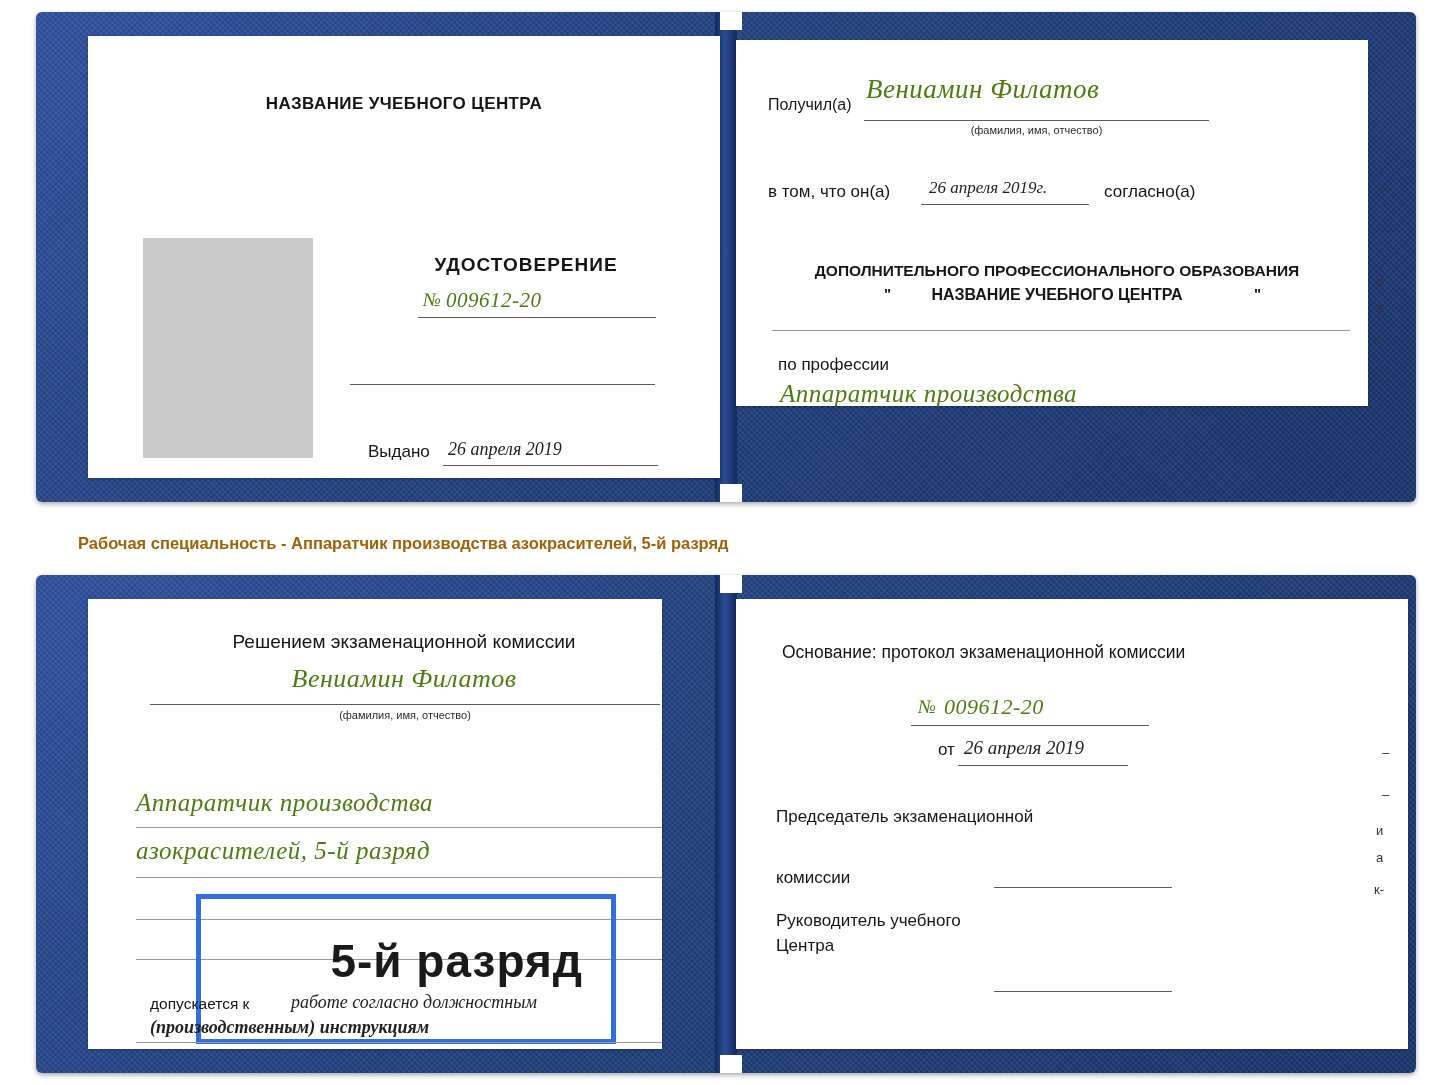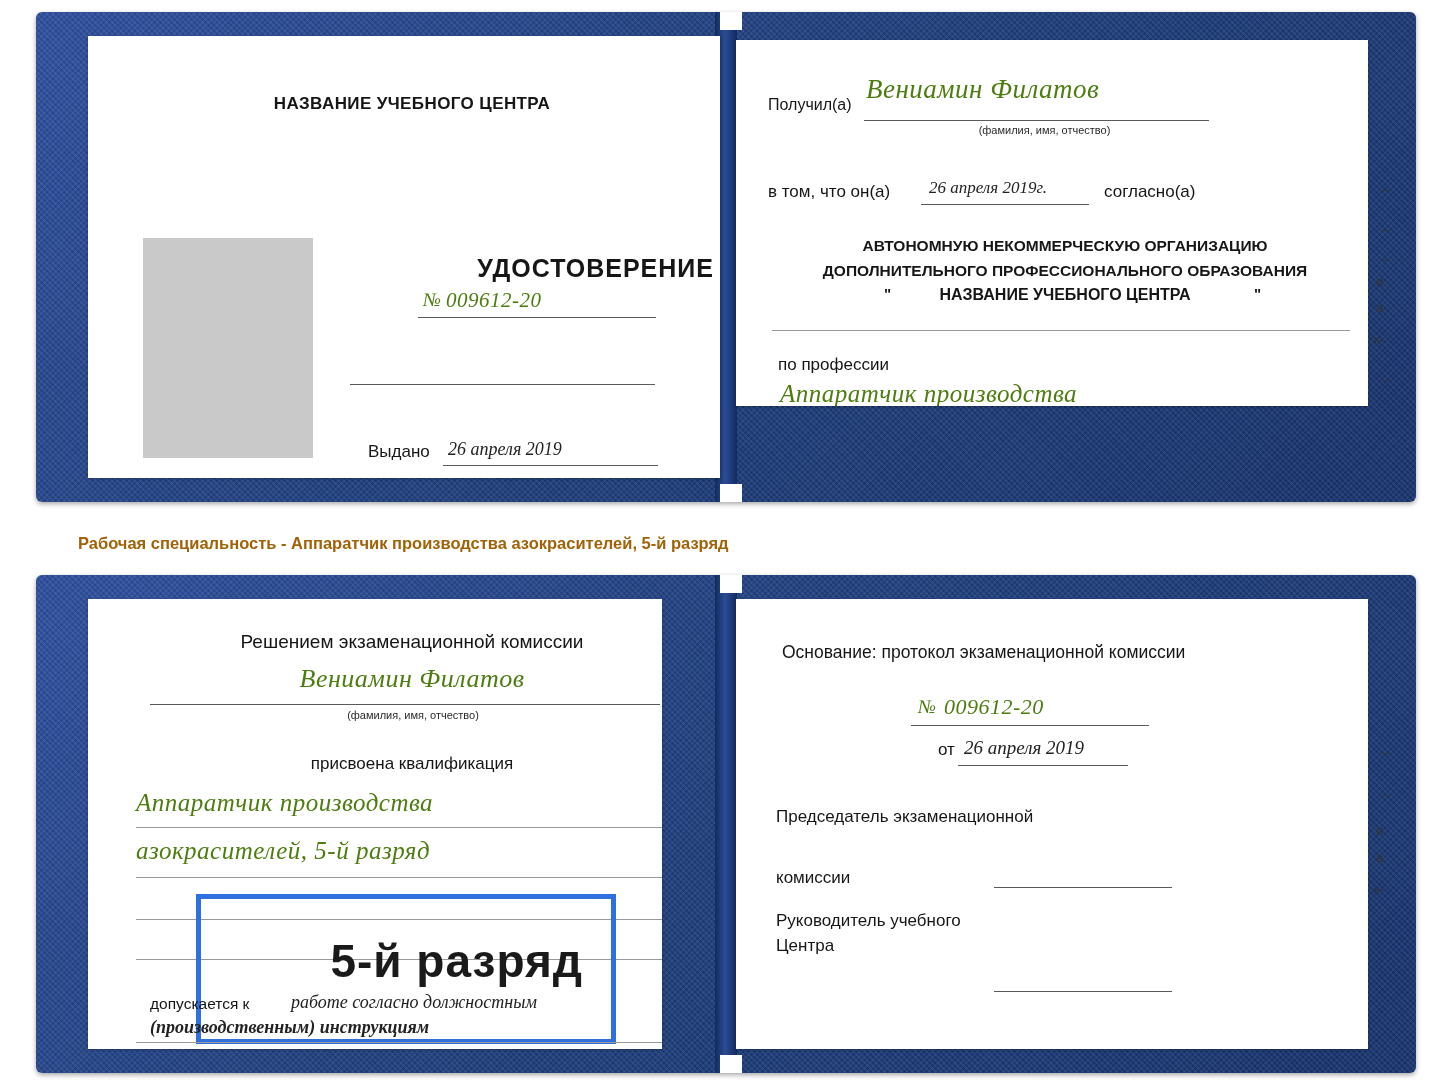--- a/index.html
+++ b/index.html
@@ -61,21 +61,21 @@
   
   .t {
     position: absolute;
     white-space: nowrap;
     color: #161616;
   }
   .print {
     font-family: "Liberation Sans", sans-serif;
   }
   .bold { font-weight: bold; }
-  .center { text-align: center; margin-left: 8px; }
+  .center { text-align: center; }
   .hand {
     font-family: "Liberation Serif", serif;
     font-style: italic;
     color: #4d7c0f;
     letter-spacing: .5px;
   }
   .handdark {
     font-family: "Liberation Serif", serif;
     font-style: italic;
     color: #222;
@@ -132,21 +132,21 @@
 
   <div class="cover"></div>
   <div class="spine"></div>
 
   <div class="page" style="left:52px; top:24px; width:632px; height:442px;">
     <div class="page-inner">
       <div class="t print bold center" style="left:0; top:58px; width:632px; font-size:17px; letter-spacing:.4px;">НАЗВАНИЕ УЧЕБНОГО ЦЕНТРА</div>
 
       <div class="photo-box" style="left:55px; top:202px; width:170px; height:220px;"></div>
 
-      <div class="t print bold center" style="left:258px; top:218px; width:360px; font-size:25px; letter-spacing:1px;text-align:right;">УДОСТОВЕРЕНИЕ</div>
+      <div class="t print bold center" style="left:258px; top:218px; width:360px; font-size:19px; letter-spacing:1px;">УДОСТОВЕРЕНИЕ</div>
 
       <div class="t hand" style="left:335px; top:253px; font-size:19px;">№</div>
       <div class="t hand" style="left:358px; top:252px; font-size:21px;">009612-20</div>
       <div class="rule" style="left:330px; top:281px; width:238px;"></div>
 
       <div class="rule" style="left:262px; top:348px; width:305px;"></div>
 
       <div class="t print" style="left:280px; top:406px; font-size:17px;">Выдано</div>
       <div class="t handdark" style="left:360px; top:403px; font-size:18px;">26 апреля 2019</div>
       <div class="rule" style="left:355px; top:429px; width:215px;"></div>
@@ -159,21 +159,20 @@
       <div class="t print" style="left:32px; top:56px; font-size:16px;">Получил(а)</div>
       <div class="t hand" style="left:130px; top:34px; font-size:27px;">Вениамин Филатов</div>
       <div class="rule" style="left:128px; top:80px; width:345px;"></div>
       <div class="t tiny center" style="left:128px; top:84px; width:345px;">(фамилия, имя, отчество)</div>
 
       <div class="t print" style="left:32px; top:142px; font-size:17px;">в том, что он(а)</div>
       <div class="t handdark" style="left:193px; top:138px; font-size:17px;">26 апреля 2019г.</div>
       <div class="rule" style="left:185px; top:164px; width:168px;"></div>
       <div class="t print" style="left:368px; top:142px; font-size:17px;">согласно(а)</div>
 
-      <div class="t print bold center" style="left:32px; top:197px; width:578px; font-size:15.5px;">АВТОНОМНУЮ НЕКОММЕРЧЕСКУЮ ОРГАНИЗАЦИЮ</div>
       <div class="t print bold center" style="left:32px; top:222px; width:578px; font-size:15.5px;">ДОПОЛНИТЕЛЬНОГО ПРОФЕССИОНАЛЬНОГО ОБРАЗОВАНИЯ</div>
       <div class="t print bold" style="left:148px; top:245px; font-size:15px;">"</div>
       <div class="t print bold center" style="left:32px; top:246px; width:578px; font-size:16px;">НАЗВАНИЕ УЧЕБНОГО ЦЕНТРА</div>
       <div class="t print bold" style="left:518px; top:245px; font-size:15px;">"</div>
       <div class="rule-light" style="left:36px; top:290px; width:578px;"></div>
 
       <div class="t print" style="left:42px; top:315px; font-size:17px;">по профессии</div>
 
       <div class="t hand" style="left:44px; top:340px; font-size:25px;">Аппаратчик производства</div>
       <div class="rule-light" style="left:36px; top:381px; width:578px;"></div>
@@ -203,42 +202,41 @@
   <div class="spine"></div>
 
   <div class="page" style="left:52px; top:24px; width:574px; height:450px;">
     <div class="page-inner">
       <div class="t print center" style="left:10px; top:32px; width:612px; font-size:19px;">Решением экзаменационной комиссии</div>
 
       <div class="t hand center" style="left:10px; top:65px; width:612px; font-size:26px;">Вениамин Филатов</div>
       <div class="rule" style="left:62px; top:105px; width:510px;"></div>
       <div class="t tiny center" style="left:62px; top:110px; width:510px;">(фамилия, имя, отчество)</div>
 
-      <div class="t print center" style="left:10px; top:155px; width:612px; font-size:17px;">присвоена квалификация</div>
 
       <div class="t hand" style="left:48px; top:190px; font-size:25px;">Аппаратчик производства</div>
       <div class="rule-light" style="left:48px; top:228px; width:572px;"></div>
 
       <div class="t hand" style="left:48px; top:238px; font-size:25px;">азокрасителей, 5-й разряд</div>
       <div class="rule-light" style="left:48px; top:278px; width:572px;"></div>
 
       <div class="rule-light" style="left:48px; top:320px; width:572px;"></div>
       <div class="rule-light" style="left:48px; top:360px; width:572px;"></div>
 
       <div class="highlight-box" style="left:108px; top:295px; width:420px; height:150px;"></div>
       <div class="big-blue" style="left:145px; top:335px; width:350px; text-align:right;">5-й разряд</div>
 
       <div class="t print" style="left:62px; top:396px; font-size:15.5px;">допускается к</div>
       <div class="t handdark" style="left:203px; top:393px; font-size:18px;">работе согласно должностным</div>
       <div class="t handdark" style="left:62px; top:418px; font-size:18px;font-weight:bold;">(производственным) инструкциям</div>
       <div class="rule-light" style="left:48px; top:443px; width:572px;"></div>
     </div>
   </div>
 
-  <div class="page" style="left:700px; top:24px; width:632px; height:450px;">
+  <div class="page" style="left:700px; top:24px; width:632px; height:450px;padding-left:40px;">
     <div class="page-inner">
       <div class="t print" style="left:46px; top:43px; font-size:17.5px;">Основание: протокол экзаменационной комиссии</div>
 
       <div class="t hand" style="left:182px; top:97px; font-size:19px;">№</div>
       <div class="t hand" style="left:208px; top:95px; font-size:22px;">009612-20</div>
       <div class="rule" style="left:175px; top:126px; width:238px;"></div>
 
       <div class="t print" style="left:202px; top:141px; font-size:17px;">от</div>
       <div class="t handdark" style="left:228px; top:138px; font-size:19px;">26 апреля 2019</div>
       <div class="rule" style="left:222px; top:166px; width:170px;"></div>

